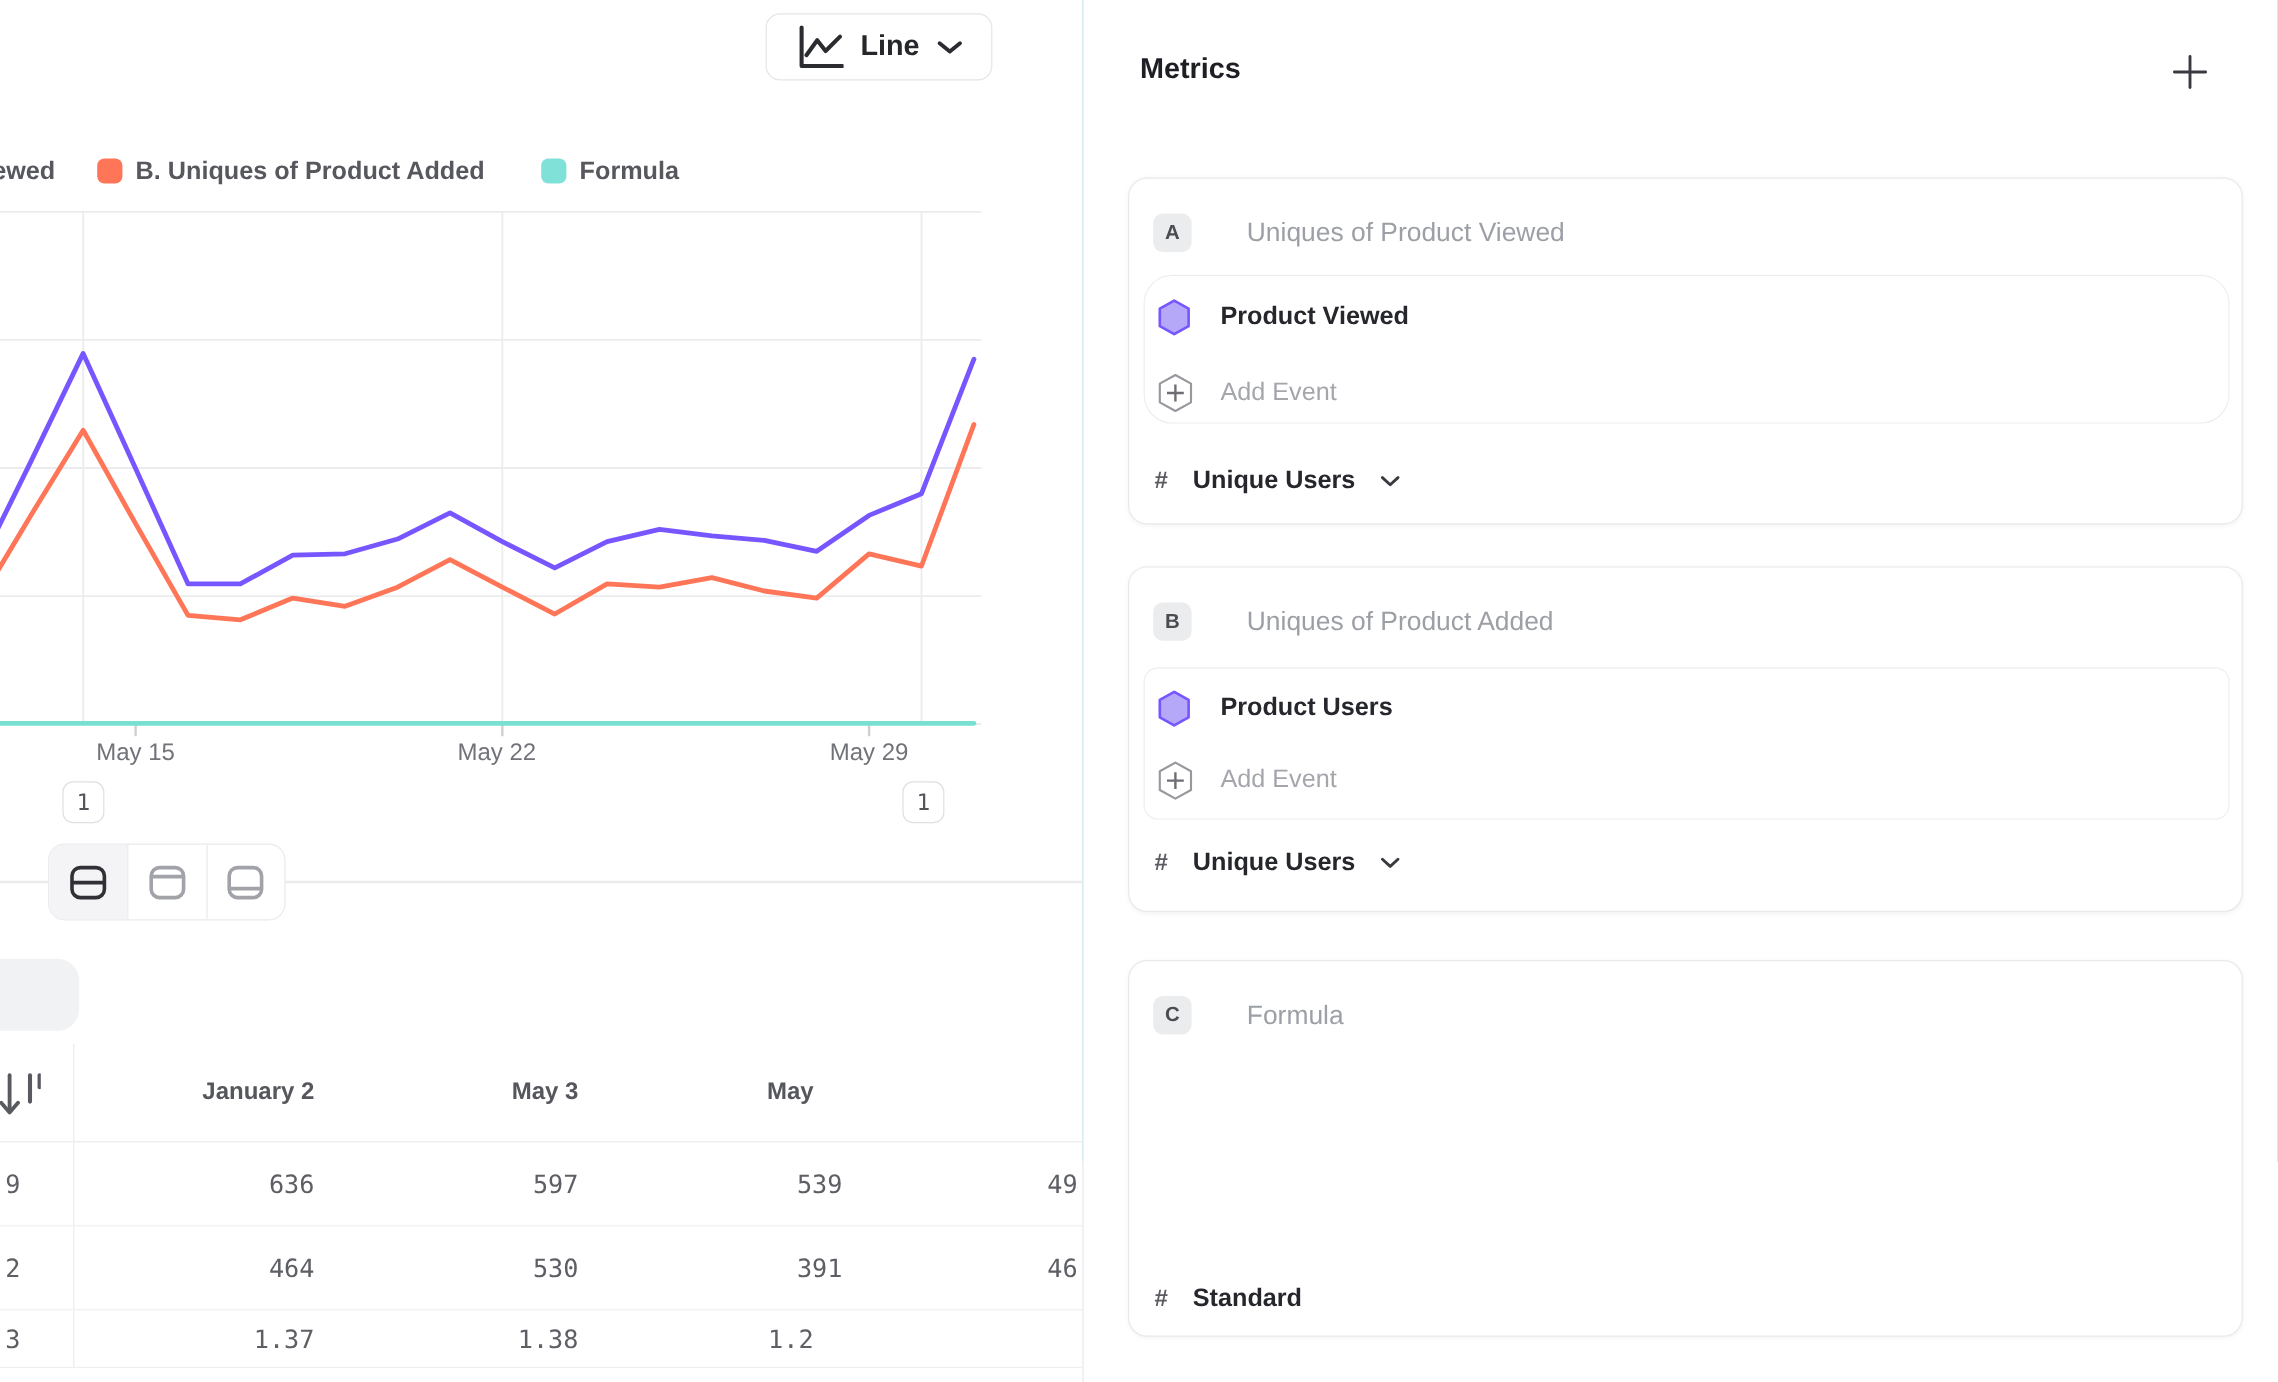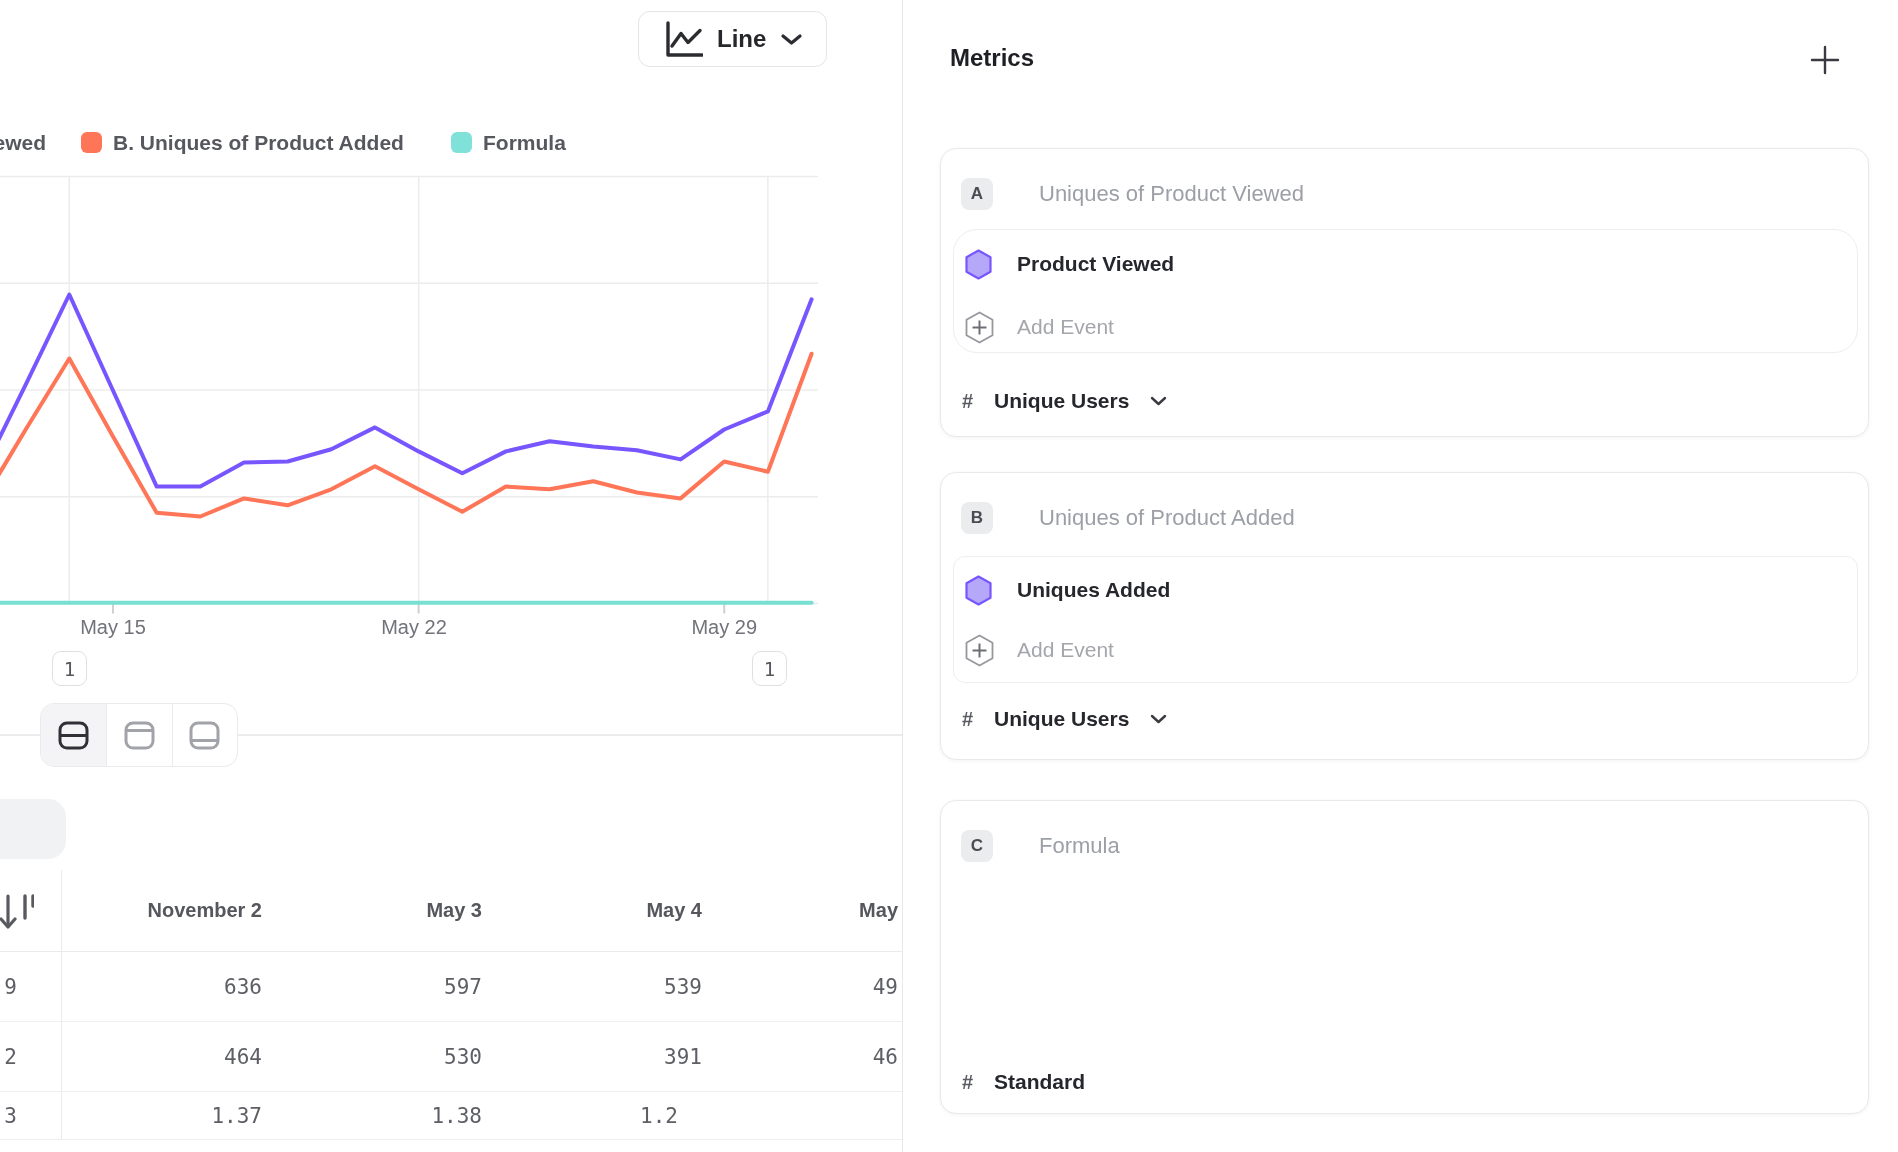--- a/index.html
+++ b/index.html
@@ -192,27 +192,24 @@
           <span style="position:absolute;left:-6px;top:22px;">
             <svg width="40" height="42" viewBox="0 0 40 42">
               <line x1="14" y1="4" x2="14" y2="34" stroke="#595a60" stroke-width="3.2" stroke-linecap="round"></line>
               <path d="M7 27 L14 35 L21 27" fill="none" stroke="#595a60" stroke-width="3.2" stroke-linecap="round" stroke-linejoin="round"></path>
               <line x1="31" y1="4" x2="31" y2="26" stroke="#595a60" stroke-width="3.4" stroke-linecap="round"></line>
               <line x1="39" y1="4" x2="39" y2="14" stroke="#595a60" stroke-width="3.4" stroke-linecap="round"></line>
             </svg>
           </span>
         </div>
       <div class="tc">
-            <span class="th-label">November 2</span>
+            <span class="th-label">January 2</span>
           </div>
           <div class="tc">
             <span class="th-label">May 3</span>
-          </div>
-          <div class="tc">
-            <span class="th-label">May 4</span>
           </div>
           <div class="tc last">
             <span class="th-label">May</span>
           </div>
         </div>
       <div id="table-body">
           <div class="table-row">
             <div class="tc-left">
               <span class="cell-val mono row-left-val">.9</span>
             </div>
@@ -313,21 +310,21 @@
   <div class="metric-card" id="metric-card-b">
     <div class="card-badge">B</div>
     <div class="card-title">Uniques of Product Added</div>
     <div class="subcard">
       <div class="sub-row" style="top:11px;">
         <span class="row-icon">
           <svg width="27" height="31" viewBox="0 0 27 31">
             <polygon points="13.5,1.5 25.5,8.2 25.5,22.8 13.5,29.5 1.5,22.8 1.5,8.2" fill="#b6a8f8" stroke="#7856FF" stroke-width="2.2" stroke-linejoin="round"></polygon>
           </svg>
         </span>
-        <span class="row-label">Uniques Added</span>
+        <span class="row-label">Product Users</span>
       </div>
       <div class="sub-row" style="top:71px;">
         <span class="row-icon">
           <svg width="29" height="33" viewBox="0 0 29 33">
             <polygon points="14.5,1.5 27.5,8.7 27.5,24.3 14.5,31.5 1.5,24.3 1.5,8.7" fill="none" stroke="#97989e" stroke-width="1.8" stroke-linejoin="round"></polygon>
             <line x1="14.5" y1="9.5" x2="14.5" y2="23.5" stroke="#6d6e74" stroke-width="2"></line>
             <line x1="7.5" y1="16.5" x2="21.5" y2="16.5" stroke="#6d6e74" stroke-width="2"></line>
           </svg>
         </span>
         <span class="row-label muted">Add Event</span>

